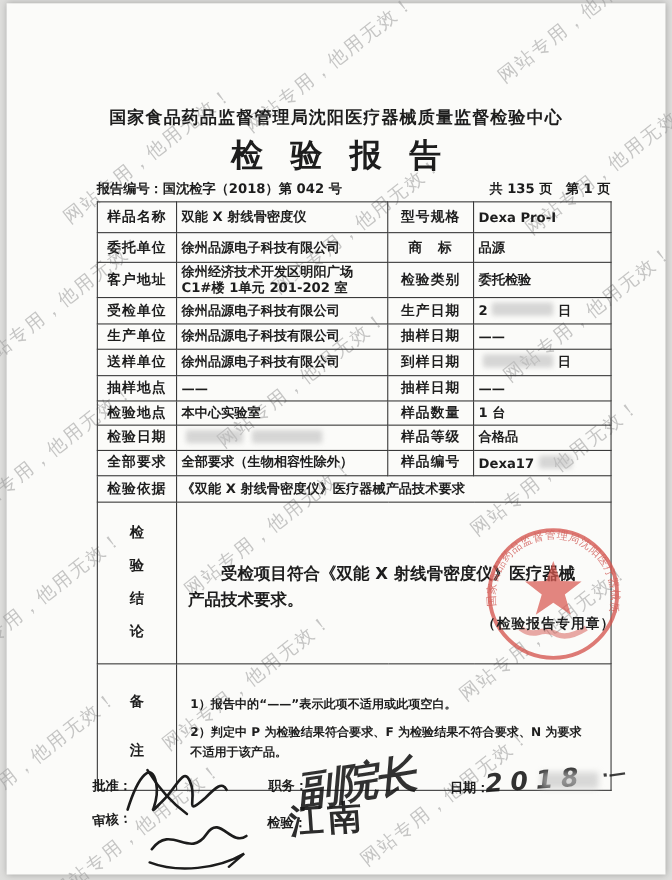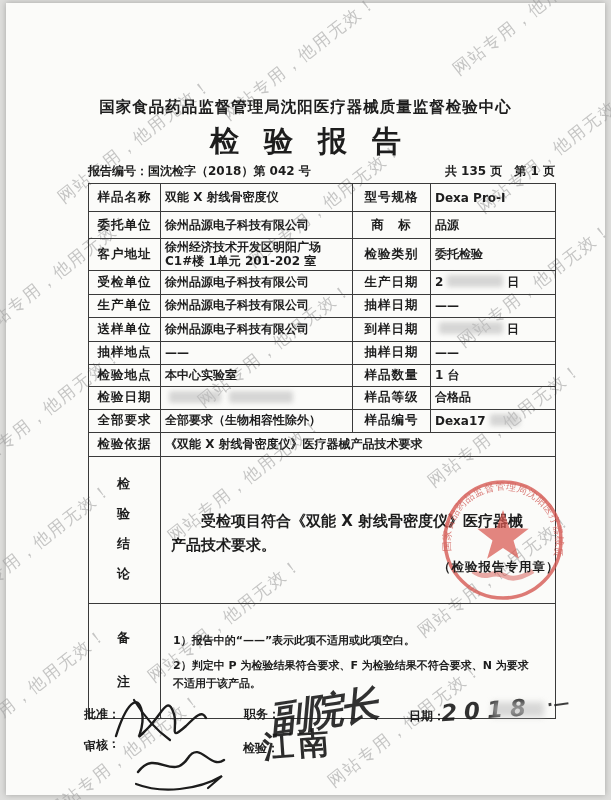--- a/index.html
+++ b/index.html
@@ -26,21 +26,21 @@
        font-size:29px;font-weight:bold;letter-spacing:25px;text-indent:25px;}
   .meta{position:absolute;top:163px;left:88px;width:467px;display:flex;
        justify-content:space-between;font-size:12px;font-weight:bold;align-items:flex-end;}
   
   table.info{position:absolute;left:88px;top:183px;width:467px;
        border-collapse:collapse;table-layout:fixed;font-size:12px;}
   table.info td{border:1.5px solid #3a3a3a;padding:1px 4px;vertical-align:middle;}
   td.lc{text-align:center;font-weight:bold;font-size:12.5px;letter-spacing:1px;}
   td.vc{font-weight:600;padding-left:7px;}
   .vlabel{width:15px;margin:12px auto;word-break:break-all;line-height:30px;
-       font-weight:bold;font-size:13px;text-align:left;font-family:Liberation Mono, monospace;}
+       font-weight:bold;font-size:13px;text-align:right;}
   .vlabel.nl{line-height:44px;}
   .conc{vertical-align:top;position:relative;}
   .conc-text{font-size:15px;font-weight:bold;line-height:1.6;text-indent:2em;
        padding:6px 26px 0 6px;}
   .notes-cell{vertical-align:top;font-size:11px;line-height:1.65;padding:10px 8px 0 12px !important;font-weight:600;}
   .notes-cell p{margin:0 16px 7px 0;}
   
   .redact{display:inline-block;height:12px;background:#bdbdbd;filter:blur(2.5px);
        opacity:.6;border-radius:2px;vertical-align:-1px;margin:0 4px;}
   .w30{width:30px}.w52{width:52px}.w56{width:56px}.w64{width:64px}

